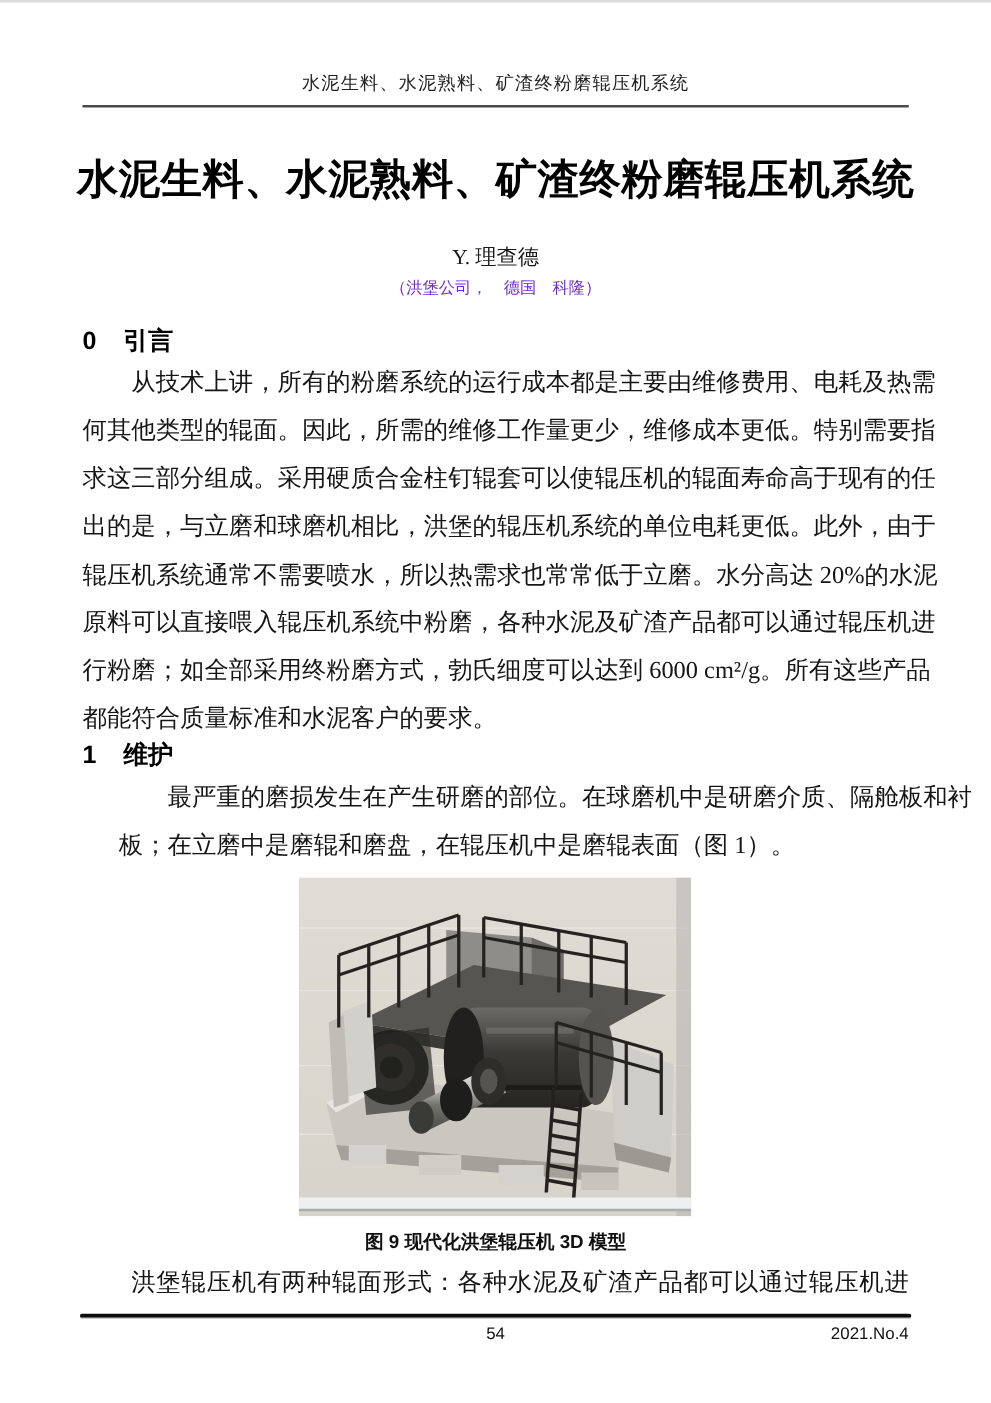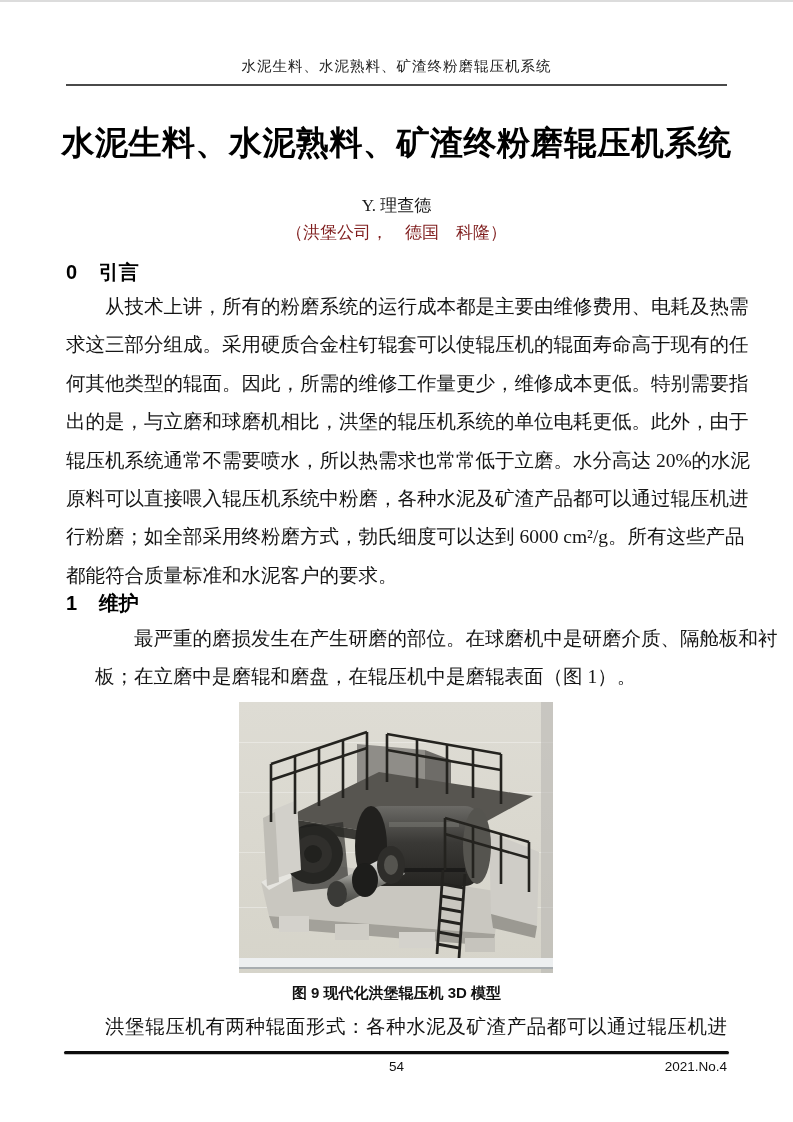--- a/index.html
+++ b/index.html
@@ -28,21 +28,21 @@
     position:absolute;top:121px;left:40px;width:713px;
     text-align:center;font-size:33px;font-weight:bold;color:#000;
     letter-spacing:0.5px;white-space:nowrap;
   }
   .author-line{
     position:absolute;top:194px;left:66px;width:661px;
     text-align:center;font-size:17px;color:#1a1a1a;
   }
   .affiliation-line{
     position:absolute;top:221px;left:66px;width:661px;
-    text-align:center;font-size:17px;color:#7f1d1d;
+    text-align:center;font-size:13px;color:#6d28d9;
   }
   .sec-heading{
     position:absolute;left:66px;
     font-size:20px;font-weight:bold;color:#000;
     font-family:"Liberation Sans","DejaVu Sans",sans-serif;
   }
   .sec-heading .num{display:inline-block;}
   .sec-heading .txt{display:inline-block;margin-left:16px;}
   #sec0-heading{top:259px;}
   #sec1-heading{top:590px;}
@@ -106,22 +106,22 @@
 
   <div class="affiliation-line">（洪堡公司，　德国　科隆）</div>
 
   <div class="sec-heading" id="sec0-heading">
     <span class="num">0</span>
     <span class="txt">引言</span>
   </div>
 
   <div class="para" id="intro-para">
     <div class="pline indent">从技术上讲，所有的粉磨系统的运行成本都是主要由维修费用、电耗及热需</div>
+    <div class="pline">何其他类型的辊面。因此，所需的维修工作量更少，维修成本更低。特别需要指</div>
     <div class="pline">求这三部分组成。采用硬质合金柱钉辊套可以使辊压机的辊面寿命高于现有的任</div>
-    <div class="pline">何其他类型的辊面。因此，所需的维修工作量更少，维修成本更低。特别需要指</div>
     <div class="pline">出的是，与立磨和球磨机相比，洪堡的辊压机系统的单位电耗更低。此外，由于</div>
     <div class="pline">辊压机系统通常不需要喷水，所以热需求也常常低于立磨。水分高达 20%的水泥</div>
     <div class="pline">原料可以直接喂入辊压机系统中粉磨，各种水泥及矿渣产品都可以通过辊压机进</div>
     <div class="pline">行粉磨；如全部采用终粉磨方式，勃氏细度可以达到 6000 cm²/g。所有这些产品</div>
     <div class="pline lastline">都能符合质量标准和水泥客户的要求。</div>
   </div>
 
   <div class="sec-heading" id="sec1-heading">
     <span class="num">1</span>
     <span class="txt">维护</span>

